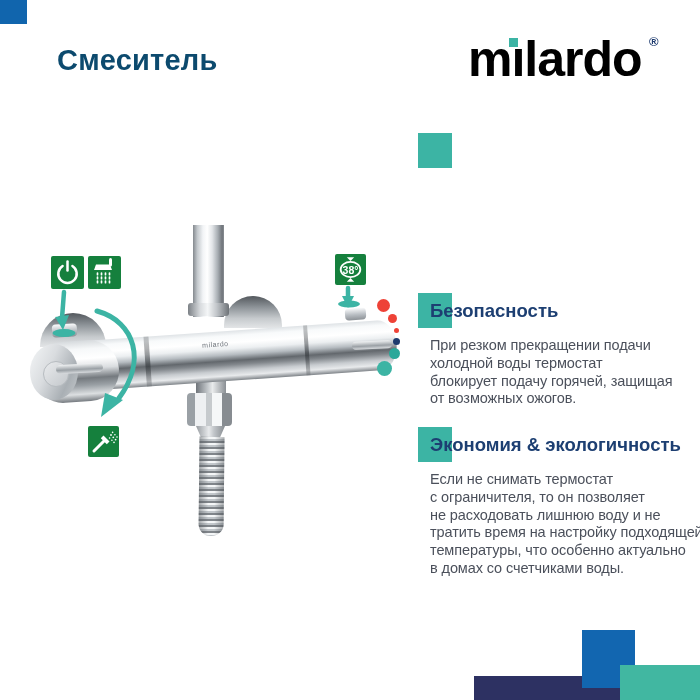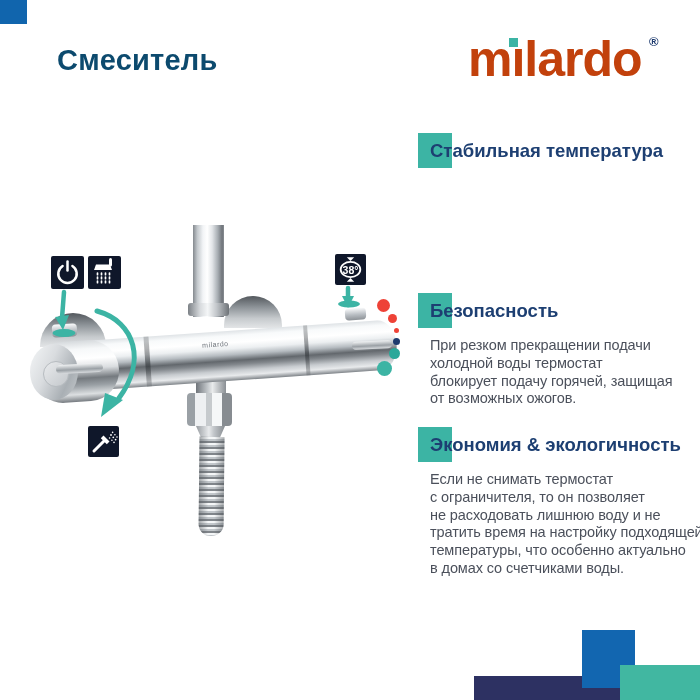--- a/index.html
+++ b/index.html
@@ -8,21 +8,21 @@
   .abs{position:absolute;}
 
   
   .tl-square{left:0;top:0;width:27px;height:24px;background:#1165ad;}
   .br-navy{left:474px;top:676px;width:146px;height:24px;background:#2d3162;z-index:1;}
   .br-blue{left:582px;top:630px;width:53px;height:58px;background:#1266b0;z-index:2;}
   .br-teal{left:620px;top:665px;width:80px;height:35px;background:#41b7a1;z-index:3;}
 
   
   .title{left:42px;top:42px;font-size:29px;line-height:37px;font-weight:bold;color:#0c4a6e;letter-spacing:.2px;margin-left:15px;}
-  .logo{left:468px;top:30px;height:62px;color:#c2410c;}
+  .logo{left:468px;top:30px;height:62px;color:#000000;}
   .logo-text{font-size:50px;line-height:58px;font-weight:bold;letter-spacing:-1px;}
   .logo-idot{left:509px;top:38px;width:9px;height:9px;background:#3cb4a4;z-index:5;}
   .logo-reg{left:649px;top:34px;font-size:13px;font-weight:bold;color:#1d3a6e;}
 
   
   .dome{border-radius:40px 40px 0 0;background:linear-gradient(180deg,#53585d 0%,#8d9398 35%,#c6cacd 70%,#e3e5e7 100%);}
   .dome-left{left:40px;top:313px;width:66px;height:34px;z-index:1;}
   .dome-right{left:224px;top:296px;width:58px;height:32px;z-index:1;}
   .pipe{left:193px;top:225px;width:31px;height:92px;z-index:2;
     background:linear-gradient(90deg,#84898e 0%,#c3c8cc 14%,#f2f4f6 32%,#ffffff 46%,#e2e5e8 62%,#a7adb2 80%,#6f747a 94%,#898e93 100%);}
@@ -53,21 +53,21 @@
     background:linear-gradient(90deg,#9aa0a5 0 18%,#eef0f2 18% 42%,#c6cacd 42% 56%,#f5f7f8 56% 78%,#878c91 78% 100%);}
   .hose-cone{left:194px;top:426px;width:33px;height:12px;z-index:2;
     clip-path:polygon(6% 0,94% 0,78% 100%,22% 100%);
     background:linear-gradient(90deg,#8b9095,#e8eaec 45%,#c2c6ca 60%,#7c8186);}
   .hose{left:199px;top:437px;width:25px;height:99px;border-radius:0 0 12px 12px;z-index:2;transform:rotate(.6deg);
     background:repeating-linear-gradient(180deg,#f5f7f8 0 2px,#c2c7cb 2px 4px,#80858a 4px 6px);}
   .hose::after{content:"";position:absolute;inset:0;border-radius:inherit;
     background:linear-gradient(90deg,rgba(80,85,90,.5),rgba(255,255,255,0) 38%,rgba(255,255,255,0) 62%,rgba(70,75,80,.45));}
 
   
-  .ticon{background:#0f172a;border-radius:2px;z-index:8;display:flex;align-items:center;justify-content:center;}
+  .ticon{background:#15803d;border-radius:2px;z-index:8;display:flex;align-items:center;justify-content:center;}
   .icon-power{left:51px;top:256px;width:33px;height:33px;}
   .icon-shower{left:88px;top:256px;width:33px;height:33px;}
   .icon-temp{left:335px;top:254px;width:31px;height:31px;position:absolute;}
   .icon-hand{left:88px;top:426px;width:31px;height:31px;}
   .temp-label{position:absolute;left:0;top:0;width:100%;height:100%;display:flex;align-items:center;justify-content:center;
     color:#fff;font-size:10.5px;font-weight:bold;letter-spacing:0;}
   .arrows-overlay{left:0;top:150px;width:430px;height:450px;z-index:7;pointer-events:none;}
 
   
   .dot{border-radius:50%;z-index:6;}
@@ -182,21 +182,20 @@
 
   <div class="abs dot dot-r1"></div>
   <div class="abs dot dot-r2"></div>
   <div class="abs dot dot-r3"></div>
   <div class="abs dot dot-n1"></div>
   <div class="abs dot dot-t1"></div>
   <div class="abs dot dot-t2"></div>
 
   <div class="abs feature feat-1">
     <div class="feat-square"></div>
-    <div class="feat-heading">Стабильная температура</div>
   </div>
   <div class="abs feature feat-3">
     <div class="feat-square"></div>
     <div class="feat-heading">Экономия &amp; экологичность</div>
     <div class="feat-body">Если не снимать термостат
 с ограничителя, то он позволяет
 не расходовать лишнюю воду и не
 тратить время на настройку подходящей
 температуры, что особенно актуально
 в домах со счетчиками воды.</div>

